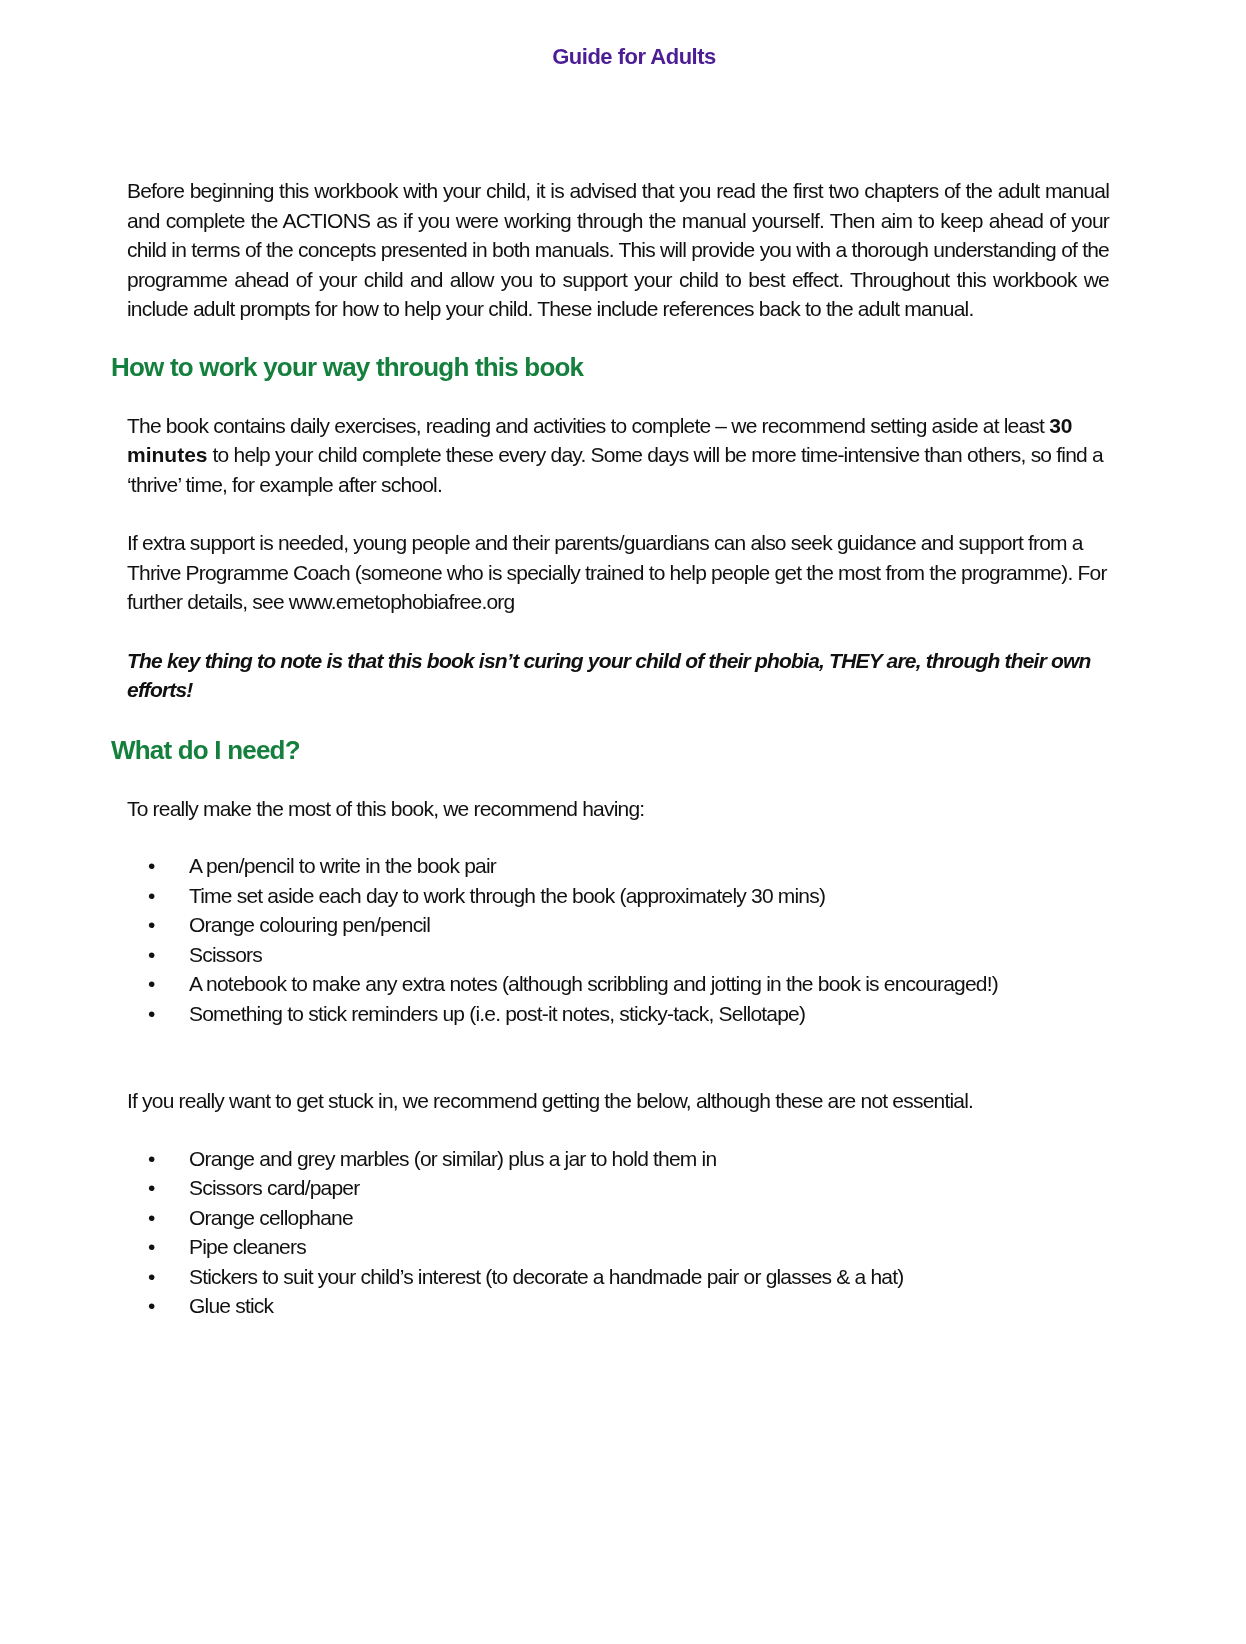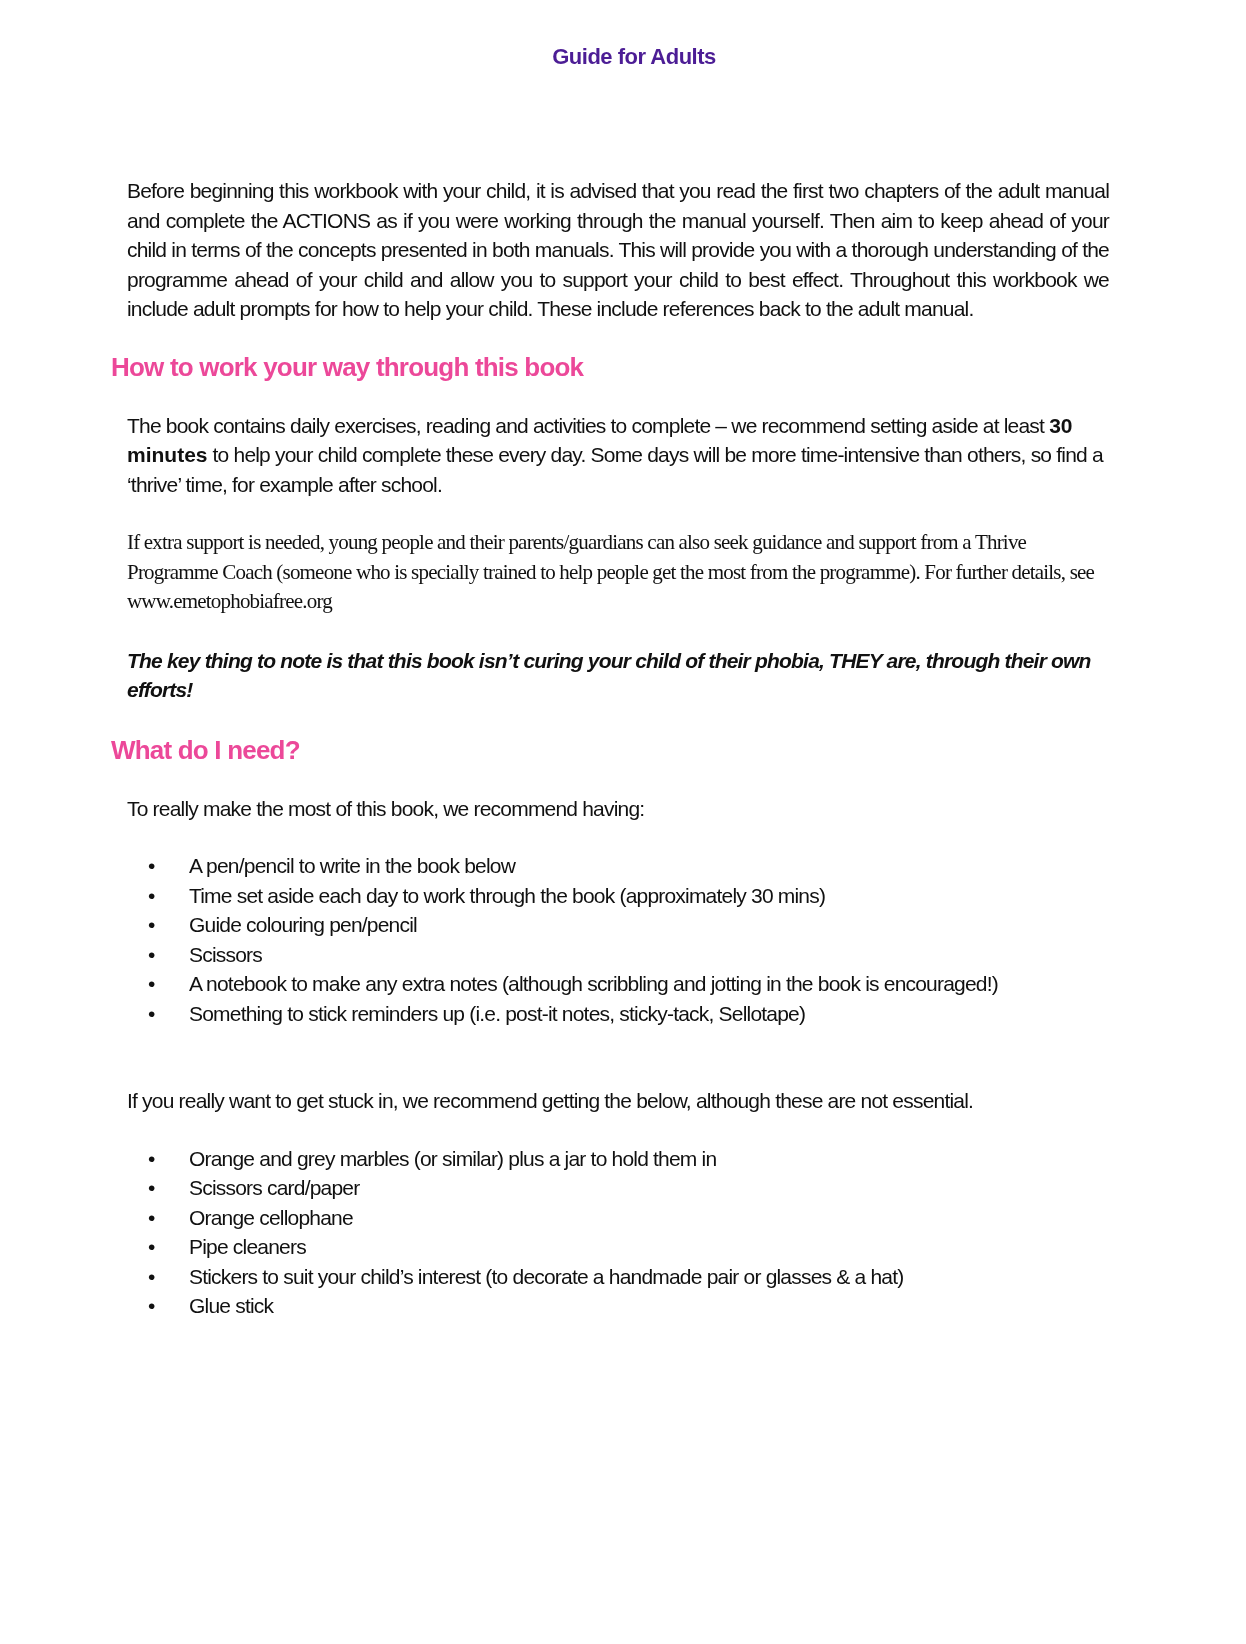--- a/index.html
+++ b/index.html
@@ -3,21 +3,21 @@
 <meta charset="utf-8">
 <style>
   html, body { margin: 0; padding: 0; background: #ffffff; }
   body { width: 1246px; height: 1644px; position: relative; overflow: hidden; color: #111111;
          font-family: "Liberation Sans", sans-serif; }
   .page-header { position: absolute; top: 44px; left: 11px; width: 100%; text-align: center;
                  font-weight: bold; font-size: 22px; color: #4c1d95; letter-spacing: -0.5px; }
   .content { position: absolute; left: 111px; top: 160px; width: 1014px; }
   .para { font-size: 21px; line-height: 29.5px; margin: 16px; letter-spacing: -0.8px; }
   .justify { text-align: justify; }
-  .h2 { font-weight: bold; font-size: 26px; margin: 0; letter-spacing: -0.8px; color: #ec4899; }
+  .h2 { font-weight: bold; font-size: 26px; margin: 0; letter-spacing: -0.8px; color: #15803d; }
   .italic { font-style: italic; }
   ul.bullets { list-style: none; margin: 0; padding: 0; }
   ul.bullets li { position: relative; padding-left: 78px; font-size: 21px; line-height: 29.5px; letter-spacing: -0.8px; }
   ul.bullets li .bullet { position: absolute; left: 37px; top: 0; }
   b.strong { font-weight: bold; letter-spacing: 0; }
 </style>
 </head>
 <body>
 
 <div class="page-header">Guide for Adults</div>
@@ -25,32 +25,32 @@
 <div class="content">
   <p class="para justify" style="margin-bottom:28px;">Before beginning this workbook with your child, it is advised that you read the first two chapters of the adult manual and complete the ACTIONS as if you were working through the manual yourself. Then aim to keep ahead of your child in terms of the concepts presented in both manuals. This will provide you with a thorough understanding of the programme ahead of your child and allow you to support your child to best effect. Throughout this workbook we include adult prompts for how to help your child. These include references back to the adult manual.</p>
 
   <h2 class="h2" style="margin-bottom:28px;">How to work your way through this book</h2>
 
   <p class="para" style="margin-bottom:29px;">
     <span>The book contains daily exercises, reading and activities to complete – we recommend setting aside at least </span><b class="strong">30 minutes</b><span> to help your child complete these every day. Some days will be more time-intensive than others, so find a ‘thrive’ time, for example after school.</span>
   </p>
 
 
-  <p class="para" style="margin-bottom:29px;font-family:Liberation Serif, serif;">If extra support is needed, young people and their parents/guardians can also seek guidance and support from a Thrive Programme Coach (someone who is specially trained to help people get the most from the programme). For further details, see www.emetophobiafree.org</p>
+  <p class="para" style="margin-bottom:29px;">If extra support is needed, young people and their parents/guardians can also seek guidance and support from a Thrive Programme Coach (someone who is specially trained to help people get the most from the programme). For further details, see www.emetophobiafree.org</p>
 
   <p class="para italic" style="margin-bottom:30px;font-weight:bold;">The key thing to note is that this book isn’t curing your child of their phobia, THEY are, through their own efforts!</p>
 
   <h2 class="h2" style="margin-bottom:28px;">What do I need?</h2>
 
   <p class="para" style="margin-bottom:28px;">To really make the most of this book, we recommend having:</p>
 
   <ul class="bullets" style="margin-bottom:58px;">
-    <li><span class="bullet">•</span><span>A pen/pencil to write in the book below</span></li>
+    <li><span class="bullet">•</span><span>A pen/pencil to write in the book pair</span></li>
     <li><span class="bullet">•</span><span>Time set aside each day to work through the book (approximately 30 mins)</span></li>
-    <li><span class="bullet">•</span><span>Guide colouring pen/pencil</span></li>
+    <li><span class="bullet">•</span><span>Orange colouring pen/pencil</span></li>
     <li><span class="bullet">•</span><span>Scissors</span></li>
     <li><span class="bullet">•</span><span>A notebook to make any extra notes (although scribbling and jotting in the book is encouraged!)</span></li>
     <li><span class="bullet">•</span><span>Something to stick reminders up (i.e. post-it notes, sticky-tack, Sellotape)</span></li>
   </ul>
 
 
   <p class="para" style="margin-bottom:28px;">If you really want to get stuck in, we recommend getting the below, although these are not essential.</p>
 
   <ul class="bullets">
     <li><span class="bullet">•</span><span>Orange and grey marbles (or similar) plus a jar to hold them in</span></li>

